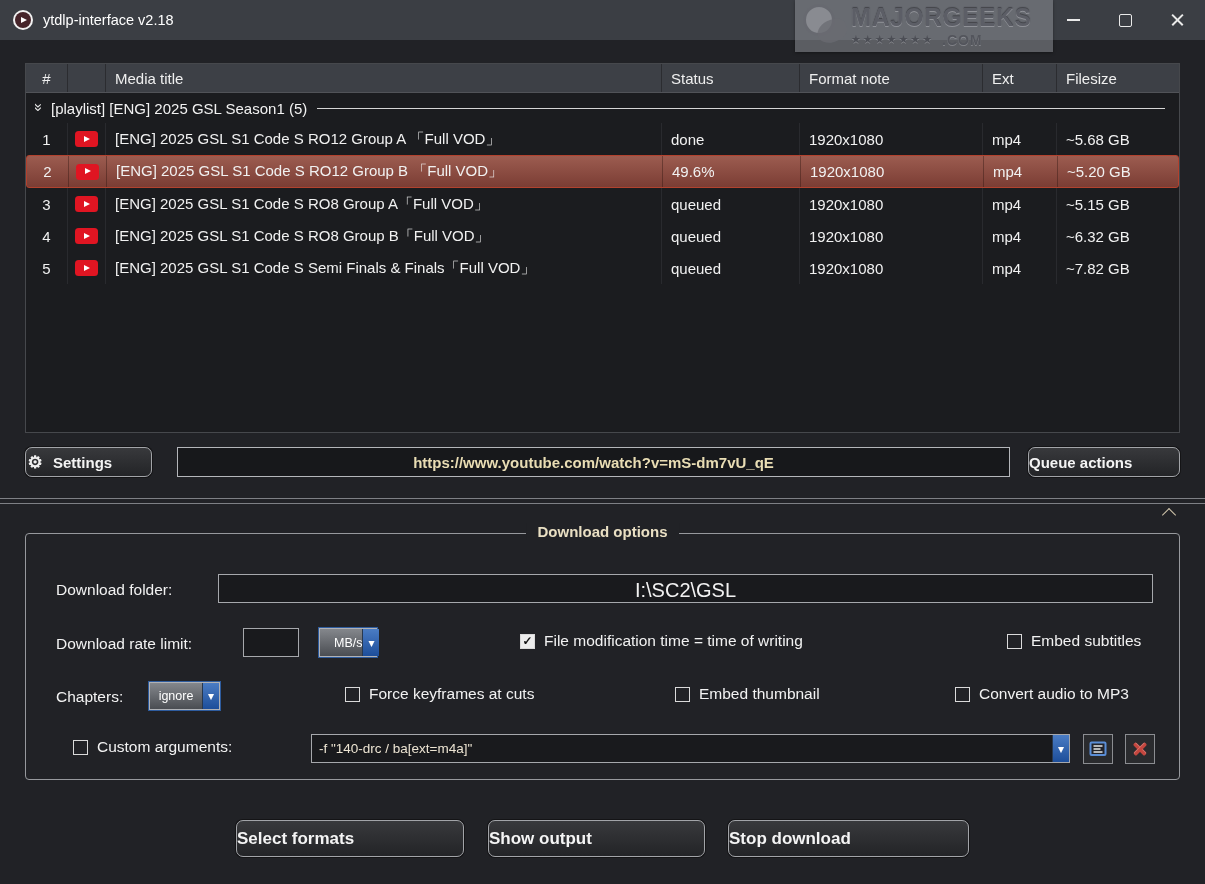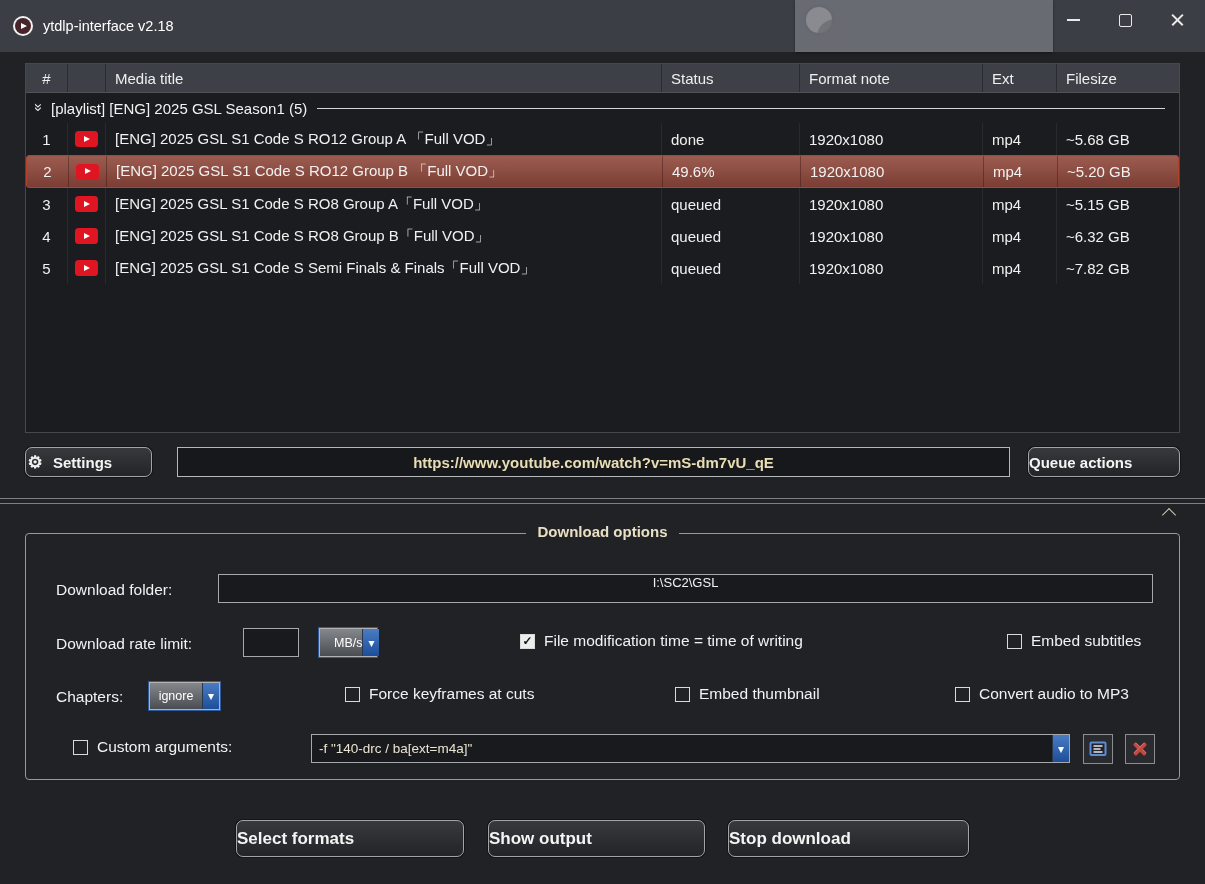--- a/index.html
+++ b/index.html
@@ -6,21 +6,21 @@
   html,body { width:1205px; height:884px; }
   body {
     background:#212226;
     font-family:"Liberation Sans", sans-serif;
     color:#f0f0f0;
     position:relative;
     overflow:hidden;
   }
 
   
-  .titlebar { position:absolute; left:0; top:0; width:1205px; height:52px; background:#3b3e44; display:flex; align-items:center; }
+  .titlebar { position:absolute; left:0; top:0; width:1205px; height:40px; background:#3b3e44; display:flex; align-items:center; }
   .app-icon { width:20px; height:20px; border-radius:50%; background:#f2f2f2; position:relative; margin-left:13px; flex:none; }
   .app-icon::before { content:""; position:absolute; inset:2px; border-radius:50%; background:#46242a; }
   .app-icon .play-tri { position:absolute; left:8px; top:6.5px; width:0; height:0; border-left:6px solid #fff; border-top:3.5px solid transparent; border-bottom:3.5px solid transparent; z-index:1; }
   .title-text { margin-left:10px; font-size:14.5px; color:#ffffff; }
   .win-controls { position:absolute; right:2px; top:0; height:40px; display:flex; }
   .wc { width:52px; height:40px; display:flex; align-items:center; justify-content:center; }
   .min-glyph { width:13px; height:2px; background:#eaeaea; display:block; }
   .max-glyph { width:13px; height:13px; border:1.5px solid #eaeaea; border-radius:2px; display:block; }
   .close-glyph { width:15px; height:15px; position:relative; display:block; }
   .close-glyph::before, .close-glyph::after { content:""; position:absolute; left:0; top:6.5px; width:15px; height:1.8px; background:#eaeaea; }
@@ -73,21 +73,21 @@
 
   .sep { position:absolute; left:0; width:1205px; border-top:1.5px solid #7e8085; }
   .sep1 { top:498px; } .sep2 { top:503px; }
   .collapse { position:absolute; right:28px; top:507px; width:16px; height:12px; }
   .collapse::before { content:""; display:block; width:9px; height:9px; border-left:1.8px solid #cfc4ab; border-top:1.8px solid #cfc4ab; transform:rotate(45deg); margin:3px auto 0; }
 
   
   .opts { position:absolute; left:25px; top:533px; width:1155px; height:247px; border:1px solid #97999d; border-radius:4px; }
   .opts-legend { position:absolute; top:-11px; left:50%; transform:translateX(-50%); background:#212226; padding:0 12px; font-size:15px; font-weight:bold; color:#e9dfc3; white-space:nowrap; }
   .lbl { position:absolute; font-size:15.5px; color:#f2f2f2; white-space:nowrap; }
-  .text-field { position:absolute; background:#191a1d; border:1px solid #a6a8ac; display:flex; align-items:flex-start; font-size:13px; color:#f2f2f2; }
+  .text-field { position:absolute; background:#191a1d; border:1px solid #a6a8ac; display:flex; align-items:flex-end; font-size:20px; color:#f2f2f2; }
   .center-text { justify-content:center; }
 
   .combo { position:absolute; display:flex; align-items:stretch; border:1px solid #b0b2b6; background:linear-gradient(180deg,#84878c 0%,#4a4d52 100%); box-shadow:0 0 0 1px #2e5c9e; }
   .combo-text { flex:1; display:flex; align-items:center; justify-content:center; font-size:12.5px; color:#ffffff; white-space:nowrap; }
   .combo-arrow { width:17px; background:linear-gradient(180deg,#4a7cc4 0%,#1d4e9a 100%); display:flex; align-items:center; justify-content:center; border-left:1px solid #27384f; flex:none; }
   .combo-arrow::before { content:"▾"; color:#fff; font-size:12px; line-height:1; }
 
   .check { position:absolute; display:flex; align-items:center; gap:9px; font-size:15.5px; color:#f2f2f2; white-space:nowrap;padding-left:19px; }
   .cb { width:15px; height:15px; border:1.5px solid #dadada; background:transparent; display:flex; align-items:center; justify-content:center; flex:none; }
   .cb.checked { background:#ededed; }
@@ -123,20 +123,27 @@
         <span class="max-glyph"></span>
       </div>
     <div class="wc">
         <span class="close-glyph"></span>
       </div>
   </div>
 </div>
 
 <div class="watermark">
   <span class="wm-blob"></span>
+  <div class="wm-text">
+    <span class="wm-title">MAJORGEEKS</span>
+    <span class="wm-sub">
+      <span class="wm-stars">★★★★★★★</span>
+      <span class="wm-com">.COM</span>
+    </span>
+  </div>
 </div>
 
 <div class="queue-panel">
   <div class="thead">
     <span class="th c-num">#</span>
     <span class="th c-icon"></span>
     <span class="th c-title">Media title</span>
     <span class="th c-status">Status</span>
     <span class="th c-format">Format note</span>
     <span class="th c-ext">Ext</span>

